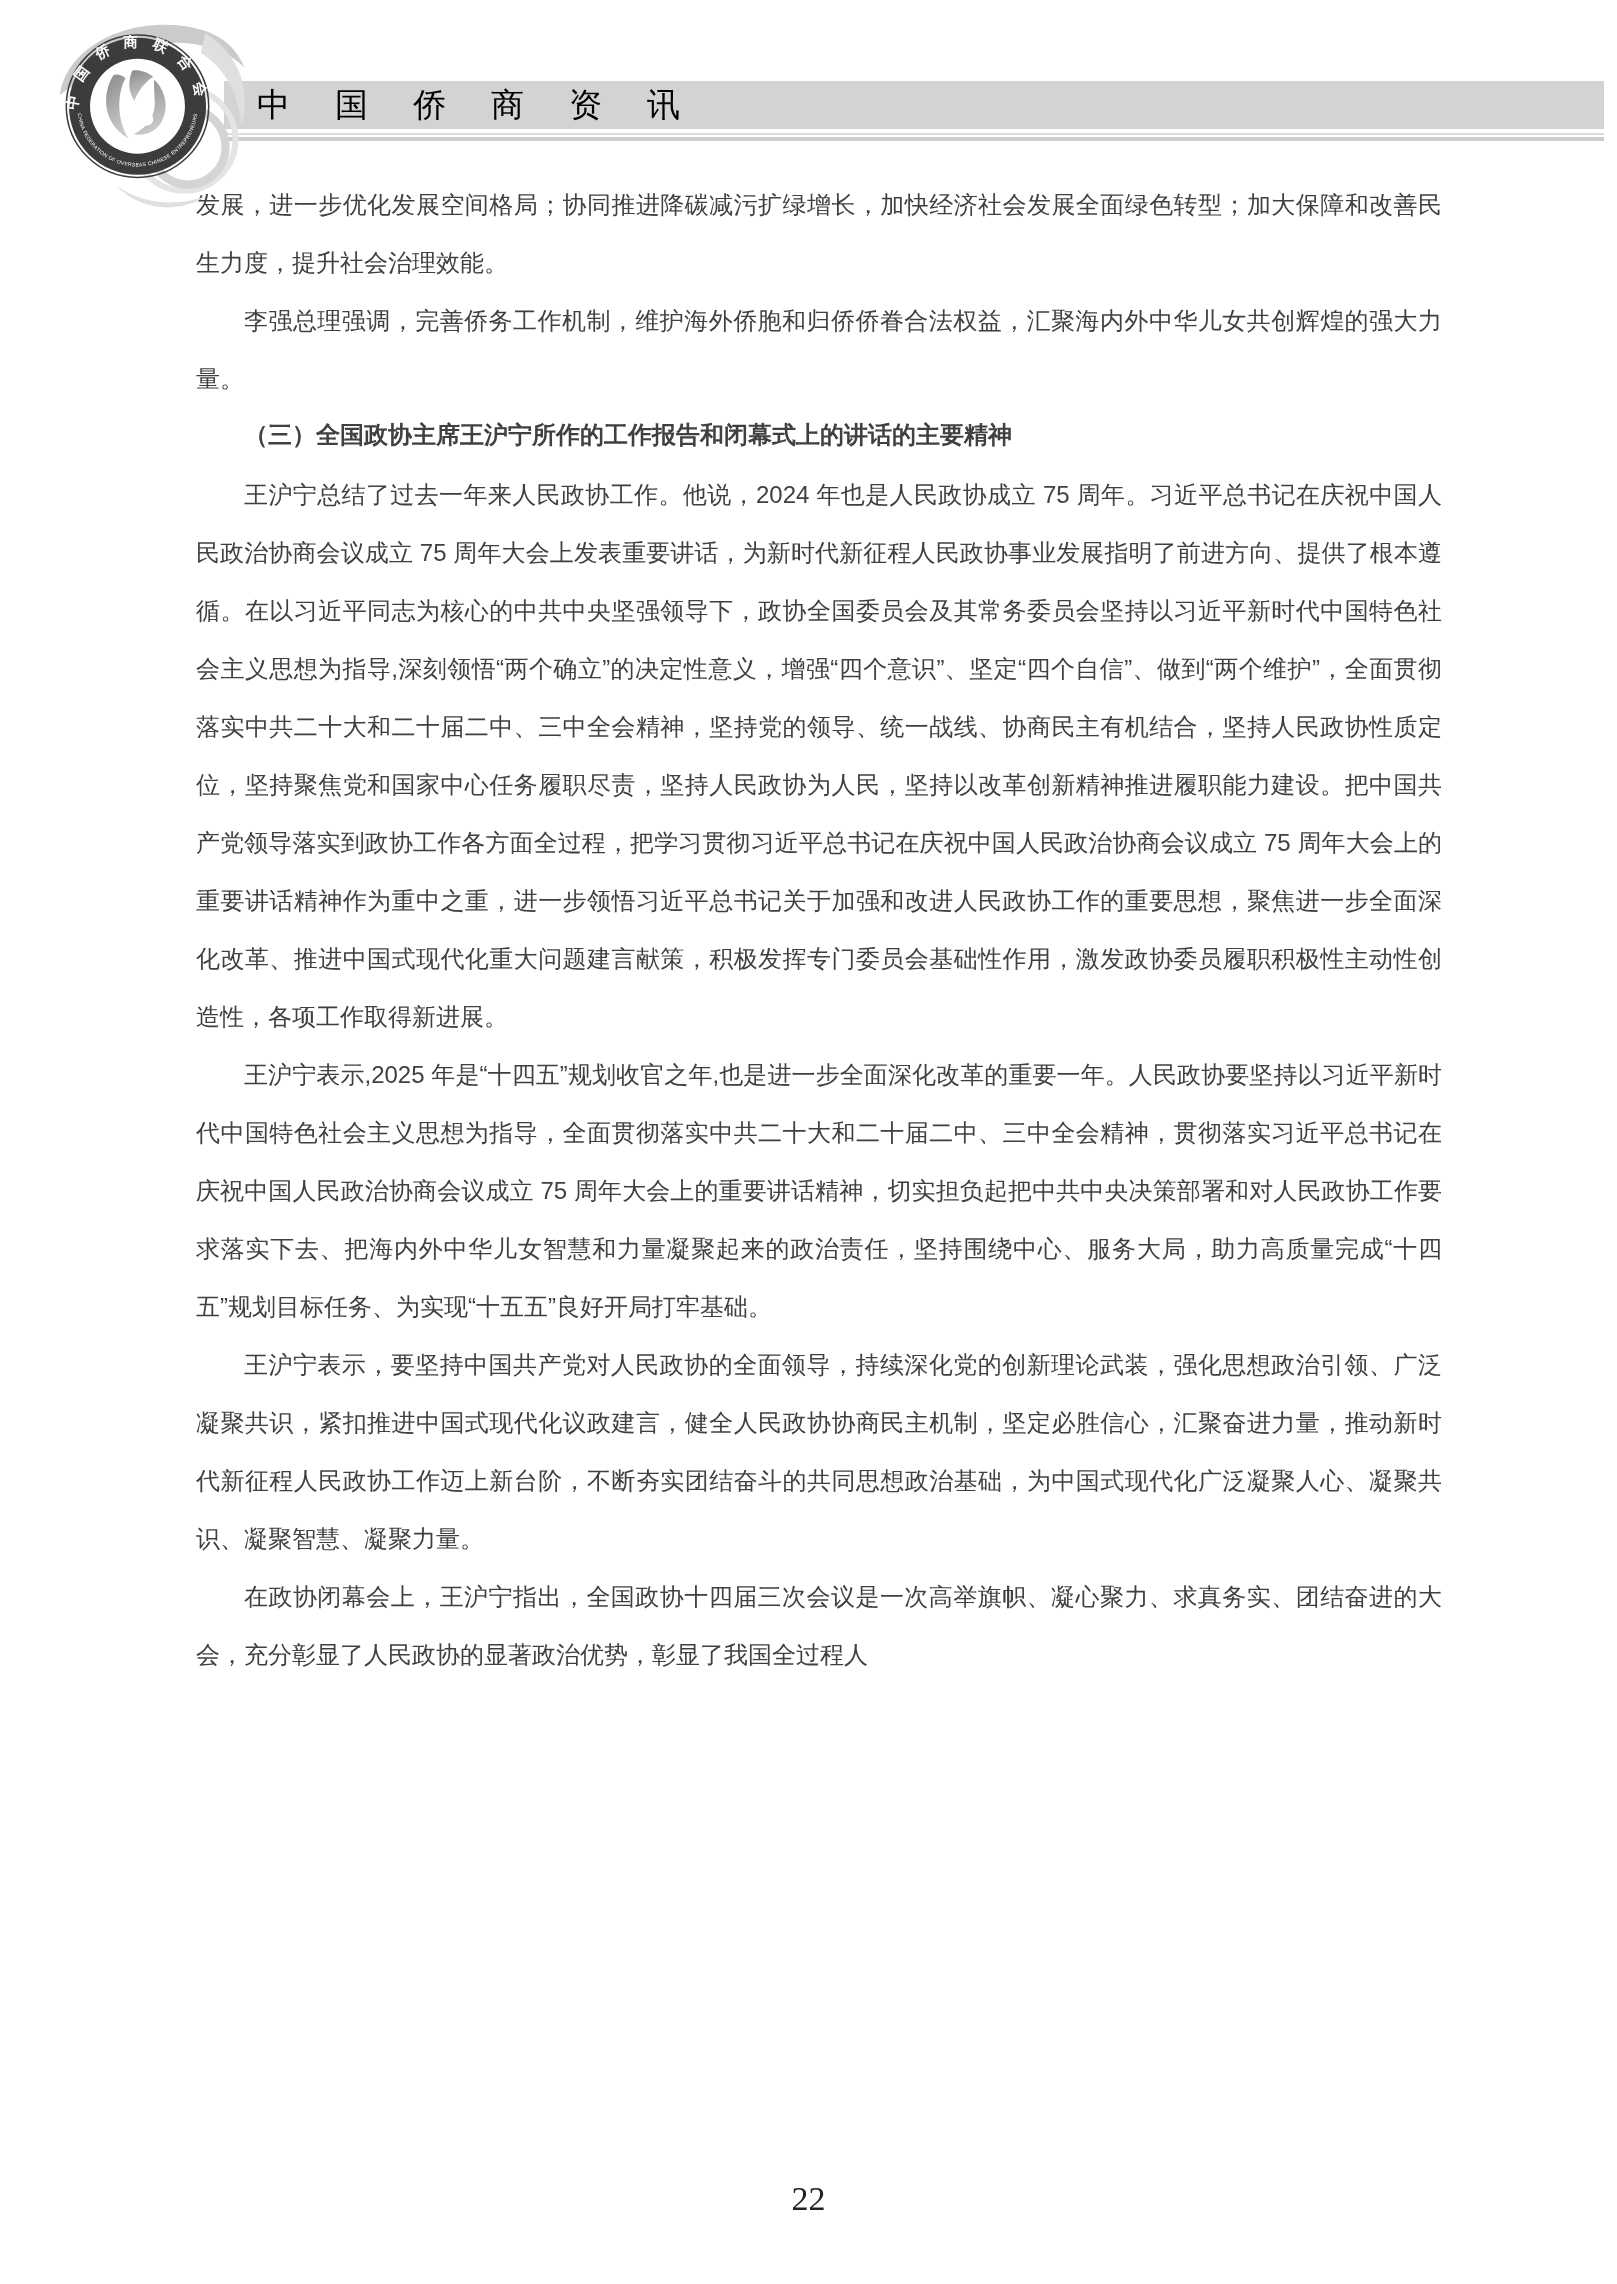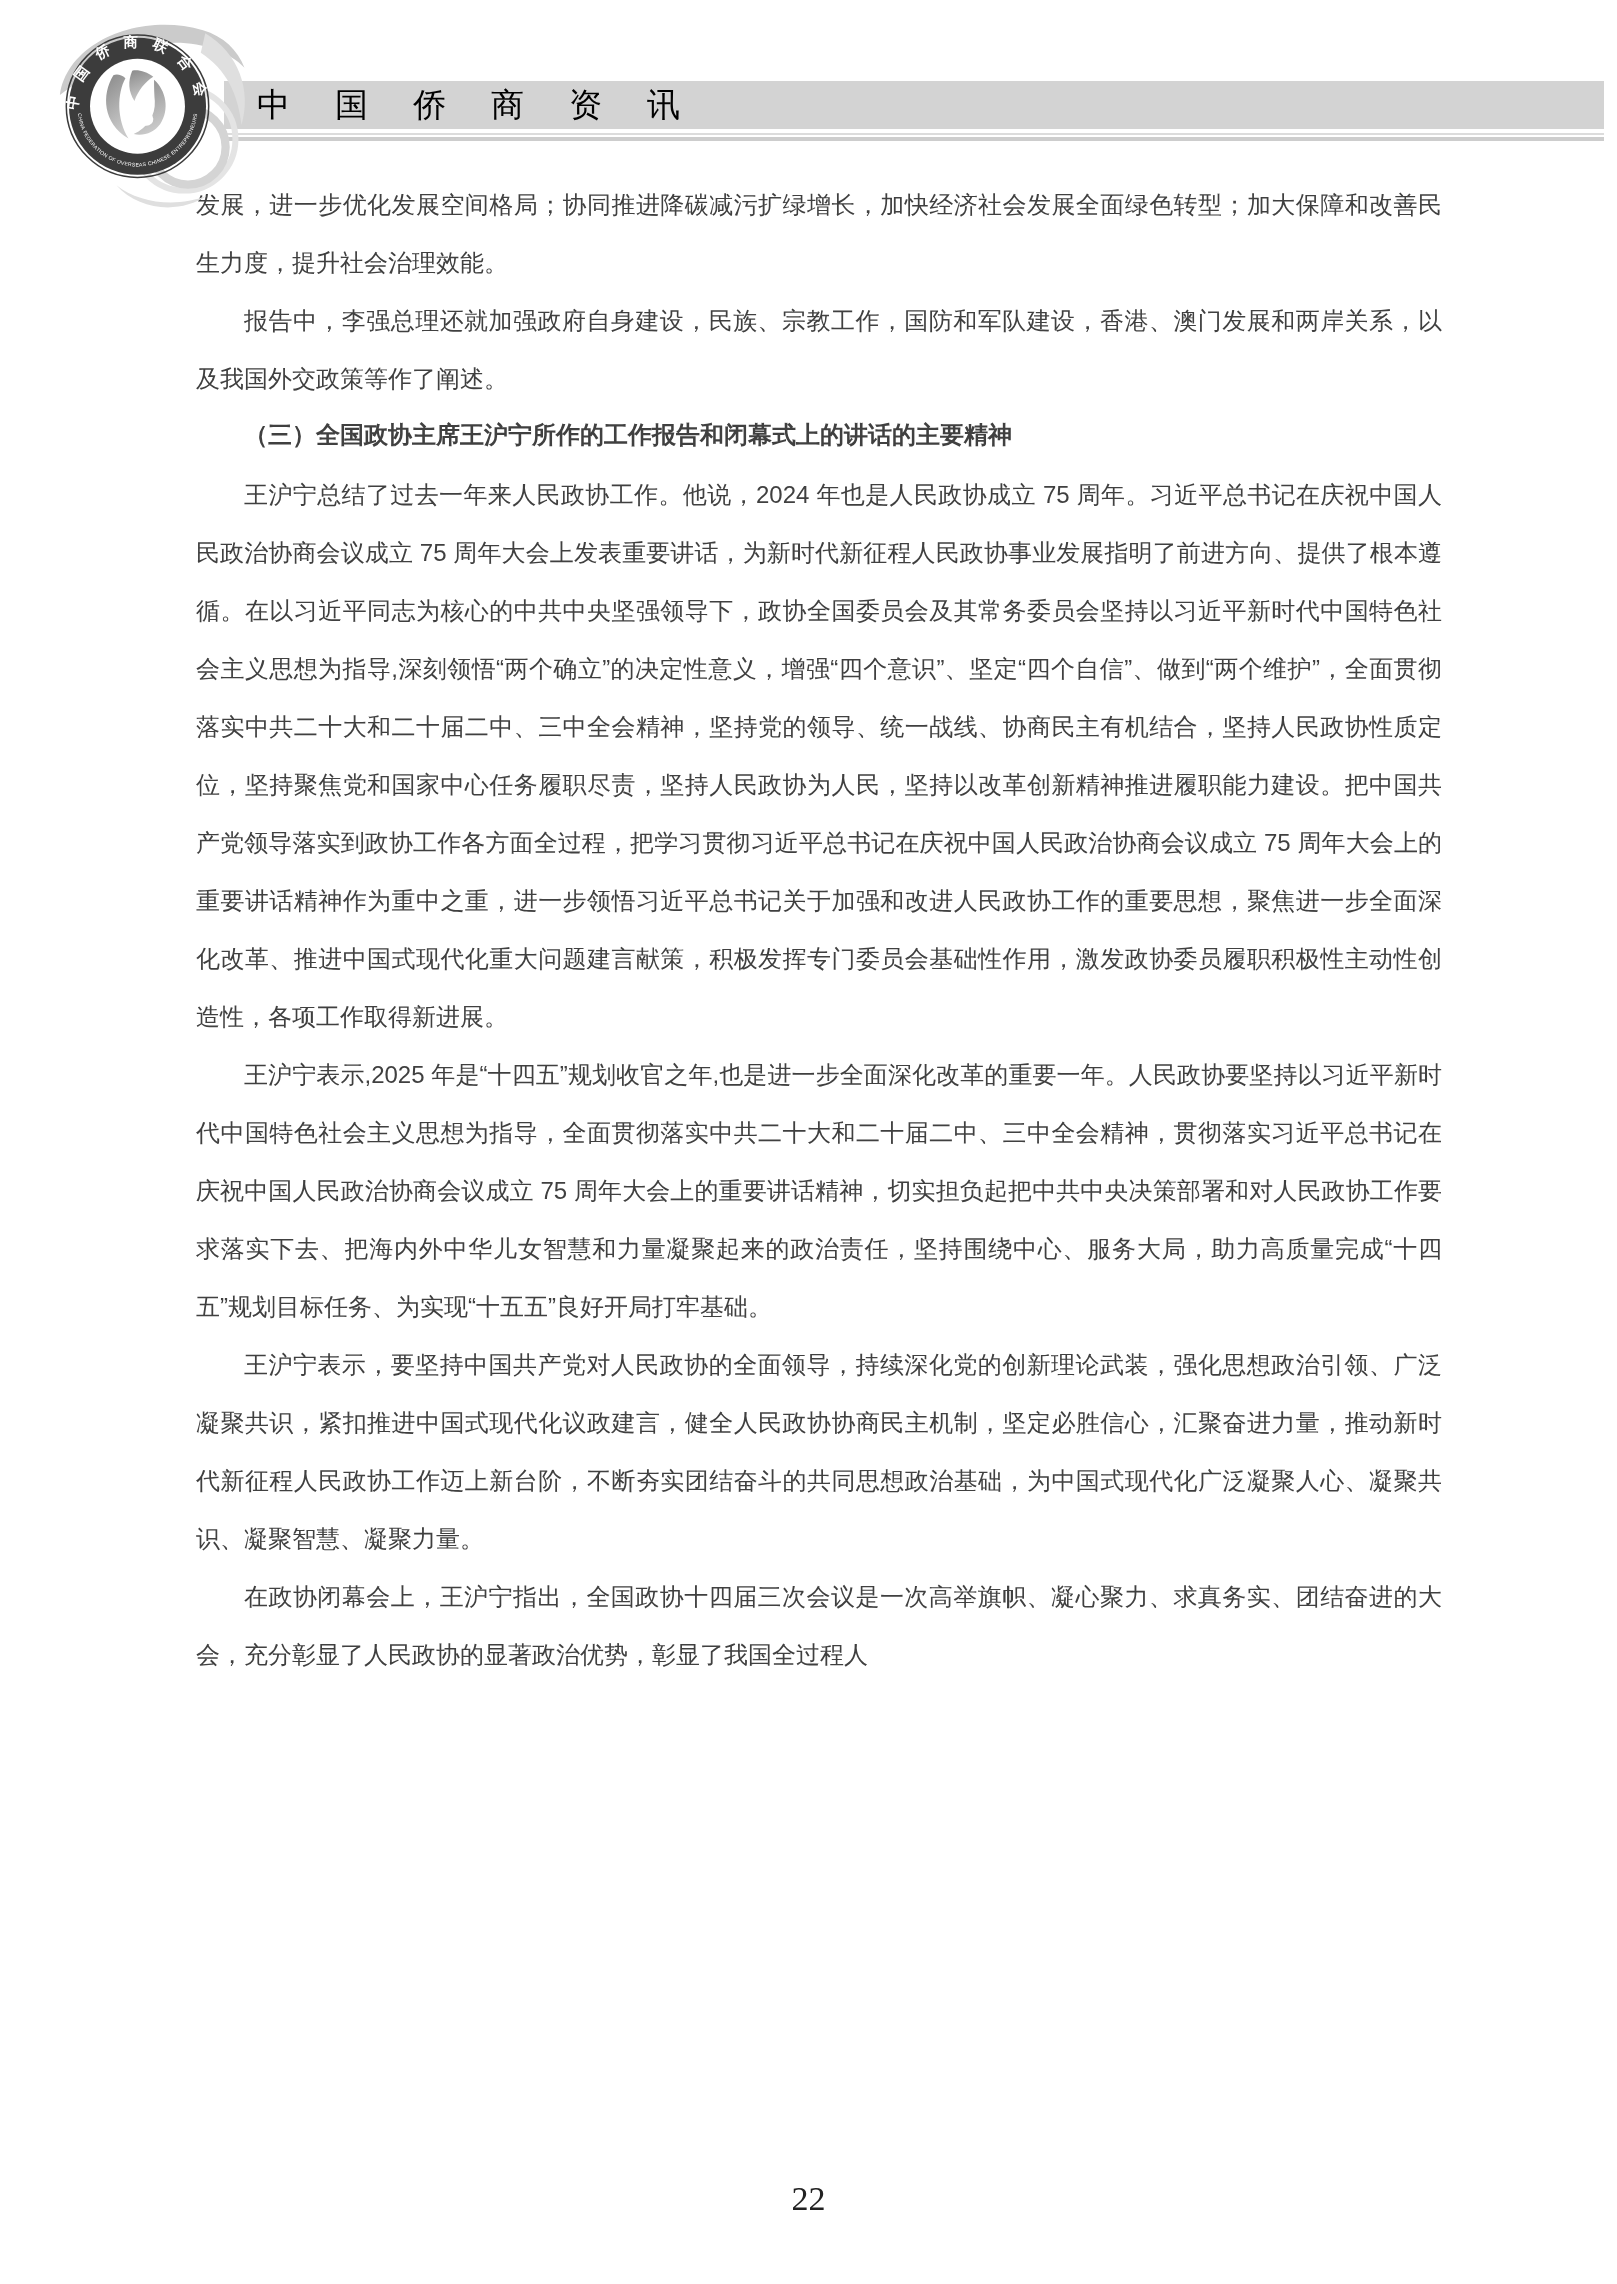--- a/index.html
+++ b/index.html
@@ -113,21 +113,21 @@
         <path d="M116,92 C100,118 102,156 136,176 C120,150 121,116 132,96 C127,91 120,90 116,92 Z" fill="url(#eg)"></path>
         <path d="M141,86 C135,100 136,114 144,126 C149,112 158,101 169,94 C160,87 148,84 141,86 Z" fill="url(#eg)"></path>
         <path d="M170,98 C186,112 191,138 178,157 C170,168 156,173 143,170 C161,161 172,146 171,126 C170,114 170,104 170,98 Z" fill="url(#eg)"></path>
         <circle cx="160" cy="150" r="9" fill="#ffffff"></circle>
       </g>
     </svg>
   </div>
 
   <main class="article">
     <p class="no-indent">发展，进一步优化发展空间格局；协同推进降碳减污扩绿增长，加快经济社会发展全面绿色转型；加大保障和改善民生力度，提升社会治理效能。</p>
-    <p>报告中，李强总理还就加强政府自身建设，民族、宗教工作，国防和军队建设，香港、澳门发展和两岸关系，以及我国外交政策等作了阐述。</p>
+    <p>李强总理强调，完善侨务工作机制，维护海外侨胞和归侨侨眷合法权益，汇聚海内外中华儿女共创辉煌的强大力量。</p>
     <p class="heading">（三）全国政协主席王沪宁所作的工作报告和闭幕式上的讲话的主要精神</p>
     <p>王沪宁总结了过去一年来人民政协工作。他说，2024 年也是人民政协成立 75 周年。习近平总书记在庆祝中国人民政治协商会议成立 75 周年大会上发表重要讲话，为新时代新征程人民政协事业发展指明了前进方向、提供了根本遵循。在以习近平同志为核心的中共中央坚强领导下，政协全国委员会及其常务委员会坚持以习近平新时代中国特色社会主义思想为指导,深刻领悟“两个确立”的决定性意义，增强“四个意识”、坚定“四个自信”、做到“两个维护”，全面贯彻落实中共二十大和二十届二中、三中全会精神，坚持党的领导、统一战线、协商民主有机结合，坚持人民政协性质定位，坚持聚焦党和国家中心任务履职尽责，坚持人民政协为人民，坚持以改革创新精神推进履职能力建设。把中国共产党领导落实到政协工作各方面全过程，把学习贯彻习近平总书记在庆祝中国人民政治协商会议成立 75 周年大会上的重要讲话精神作为重中之重，进一步领悟习近平总书记关于加强和改进人民政协工作的重要思想，聚焦进一步全面深化改革、推进中国式现代化重大问题建言献策，积极发挥专门委员会基础性作用，激发政协委员履职积极性主动性创造性，各项工作取得新进展。</p>
     <p>王沪宁表示,2025 年是“十四五”规划收官之年,也是进一步全面深化改革的重要一年。人民政协要坚持以习近平新时代中国特色社会主义思想为指导，全面贯彻落实中共二十大和二十届二中、三中全会精神，贯彻落实习近平总书记在庆祝中国人民政治协商会议成立 75 周年大会上的重要讲话精神，切实担负起把中共中央决策部署和对人民政协工作要求落实下去、把海内外中华儿女智慧和力量凝聚起来的政治责任，坚持围绕中心、服务大局，助力高质量完成“十四五”规划目标任务、为实现“十五五”良好开局打牢基础。</p>
     <p>王沪宁表示，要坚持中国共产党对人民政协的全面领导，持续深化党的创新理论武装，强化思想政治引领、广泛凝聚共识，紧扣推进中国式现代化议政建言，健全人民政协协商民主机制，坚定必胜信心，汇聚奋进力量，推动新时代新征程人民政协工作迈上新台阶，不断夯实团结奋斗的共同思想政治基础，为中国式现代化广泛凝聚人心、凝聚共识、凝聚智慧、凝聚力量。</p>
     <p>在政协闭幕会上，王沪宁指出，全国政协十四届三次会议是一次高举旗帜、凝心聚力、求真务实、团结奋进的大会，充分彰显了人民政协的显著政治优势，彰显了我国全过程人</p>
   </main>
 
   <div class="page-number">22</div>
 
 </div>

